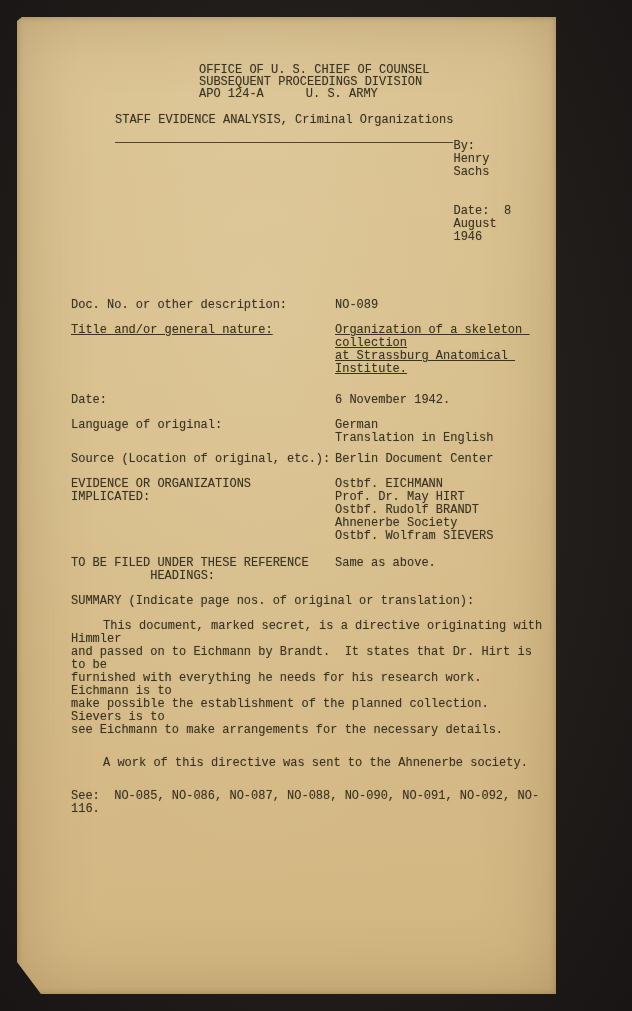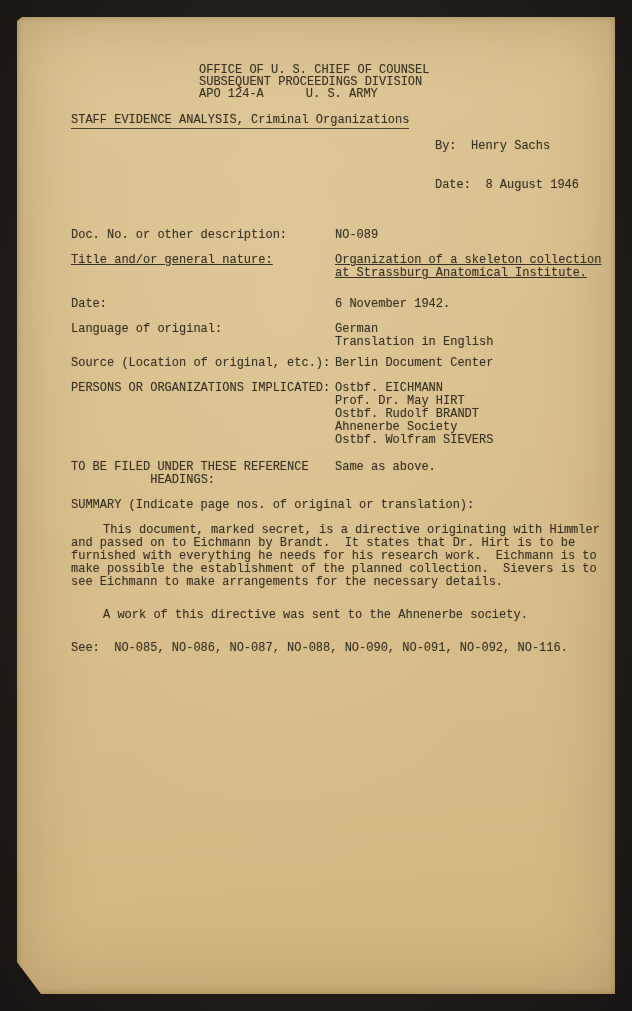--- a/index.html
+++ b/index.html
@@ -11,21 +11,21 @@
     height: 1011px;
     position: relative;
     overflow: hidden;
     background: radial-gradient(ellipse at 50% 45%, #2b2725 0%, #211d1b 60%, #181514 100%);
     font-family: "Liberation Mono", "DejaVu Sans Mono", monospace;
   }
   .paper {
     position: absolute;
     left: 17px;
     top: 17px;
-    width: 598px;
+    width: 539px;
     height: 977px;
     box-sizing: border-box;
     padding: 47px 6px 40px 54px;
     color: rgba(52, 46, 33, 0.95);
     font-size: 12px;
     line-height: 13px;
     background:
       radial-gradient(ellipse at 45% 30%, rgba(255,248,225,0.10) 0%, rgba(255,248,225,0) 60%),
       linear-gradient(175deg, #dbc393 0%, #d8bf8d 45%, #d2b682 100%);
     box-shadow: inset 0 0 70px rgba(110, 82, 38, 0.30), inset 0 0 6px rgba(90, 66, 30, 0.35);
@@ -39,29 +39,30 @@
   .header-row3 { display: flex; }
   .header-row3 .army { margin-left: 42px; }
   .title-row {
     display: flex;
     align-items: flex-start;
     margin-top: 14px;
   }
   .doc-title {
     white-space: nowrap;
     border-bottom: 1px solid rgba(52, 46, 33, 0.85);
-    padding-bottom: 1px;
+    padding-bottom: 15px;
     align-self: flex-start;
+    margin-left: 44px;
   }
   .byline {
     margin-left: auto;
     margin-right: 30px;
     white-space: pre-wrap;
   }
-  .fields { margin-top: 11px; }
+  .fields { margin-top: 29px; }
   .field {
     display: grid;
     grid-template-columns: 264px 1fr;
     margin-bottom: 12px;
   }
   .field .flabel { white-space: pre-wrap; }
   .field .fvalue { white-space: pre-wrap; }
   .f2 { margin-bottom: 18px; text-decoration: underline; }
   .f5 { margin-bottom: 8px; }
   .f6 { margin-bottom: 14px; }
@@ -117,21 +118,21 @@
     <div class="field f5">
       <div class="flabel">Language of original:</div>
       <div class="fvalue">German
 Translation in English</div>
     </div>
     <div class="field f4">
       <div class="flabel">Source (Location of original, etc.):</div>
       <div class="fvalue">Berlin Document Center</div>
     </div>
     <div class="field f6">
-      <div class="flabel">PERSONS OR ORGANIZATIONS IMPLICATED:</div>
+      <div class="flabel">EVIDENCE OR ORGANIZATIONS IMPLICATED:</div>
       <div class="fvalue">Ostbf. EICHMANN
 Prof. Dr. May HIRT
 Ostbf. Rudolf BRANDT
 Ahnenerbe Society
 Ostbf. Wolfram SIEVERS</div>
     </div>
     <div class="field f7">
       <div class="flabel">TO BE FILED UNDER THESE REFERENCE
            HEADINGS:</div>
       <div class="fvalue">Same as above.</div>

